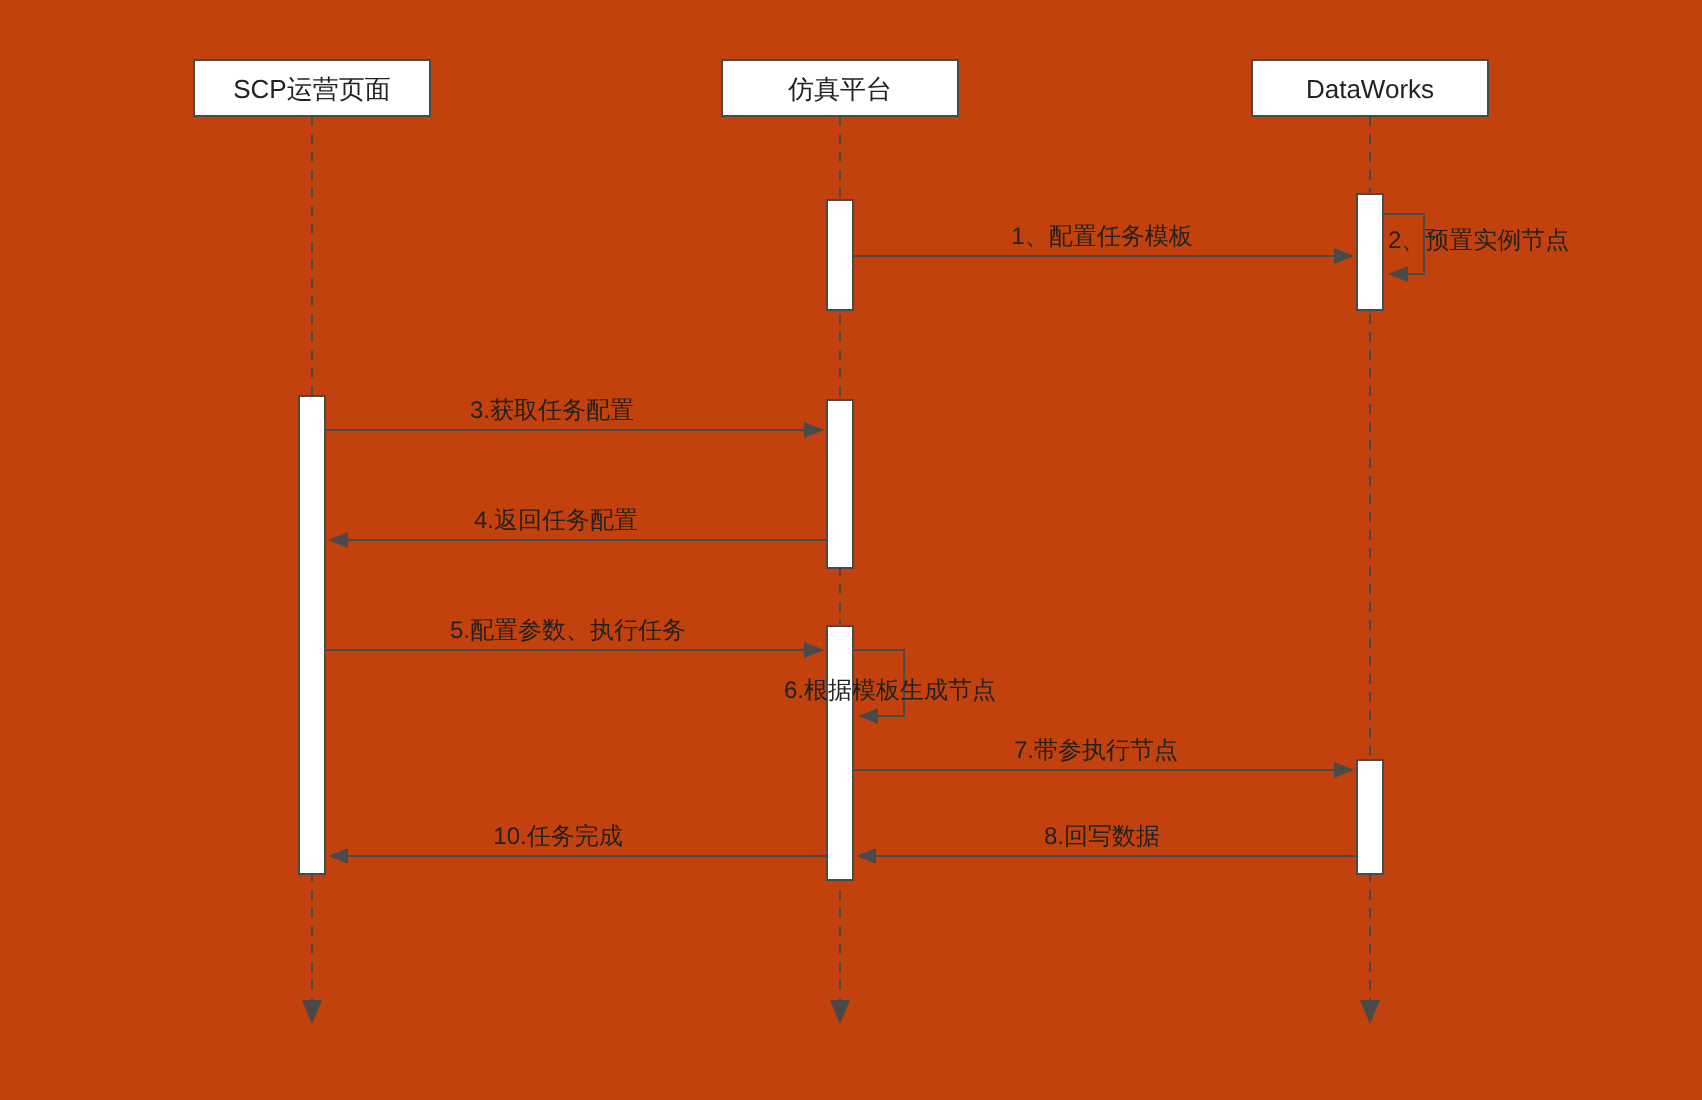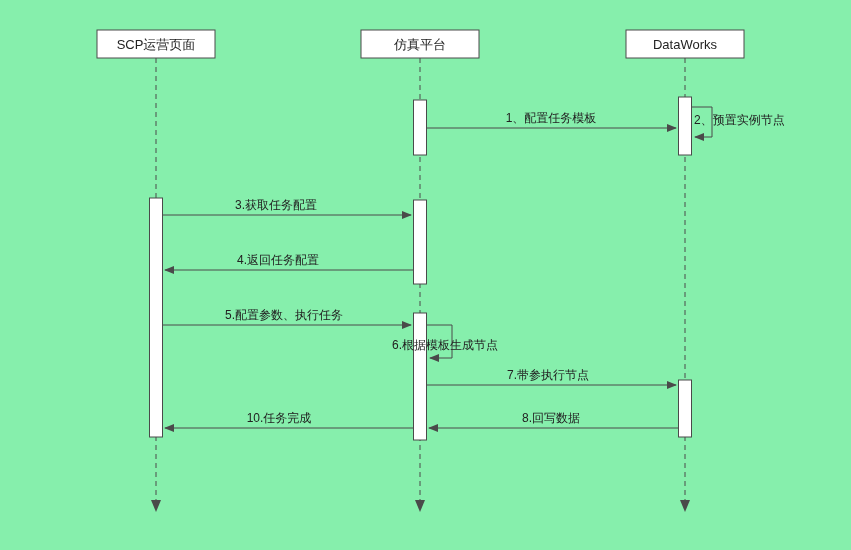--- a/index.html
+++ b/index.html
@@ -4,21 +4,21 @@
 <style>
   html, body {
     margin: 0;
     padding: 0;
     background: #ffffff;
   }
   .canvas {
     position: relative;
     width: 851px;
     height: 550px;
-    background: #86efac;
+    background: #c2410c;
     font-family: "Liberation Sans", "DejaVu Sans", sans-serif;
     overflow: hidden;
   }
   svg {
     display: block;
   }
   svg text {
     font-family: "Liberation Sans", "DejaVu Sans", sans-serif;
     font-size: 12px;
     fill: #222222;

